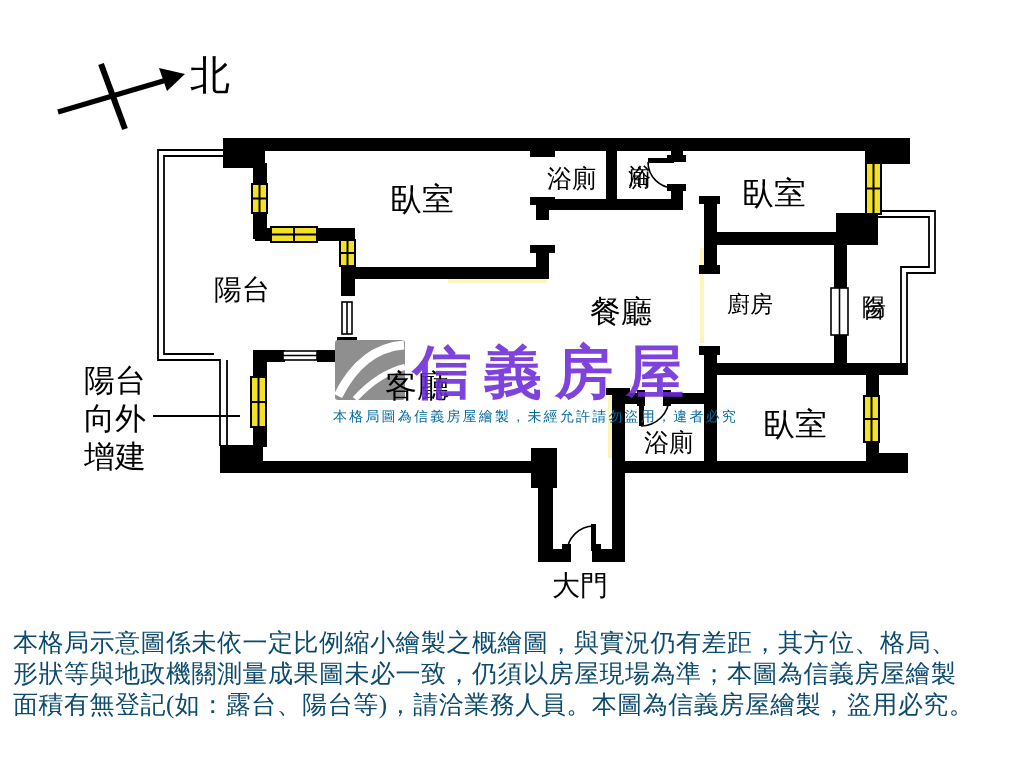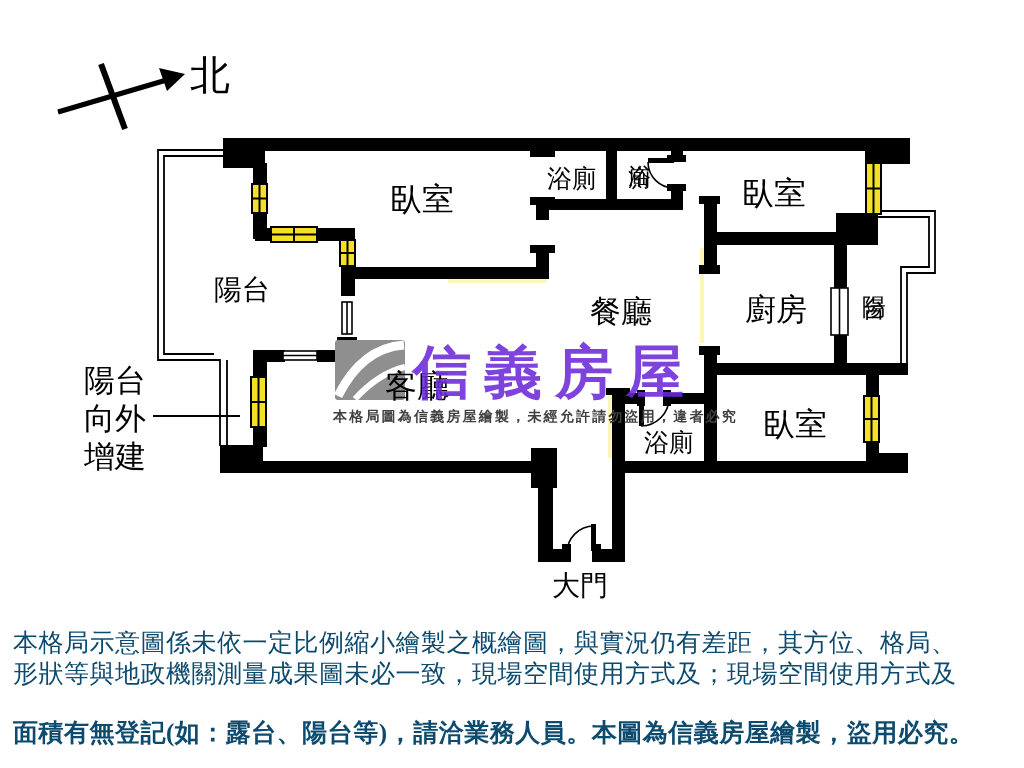--- a/index.html
+++ b/index.html
@@ -4,34 +4,34 @@
 <style>
   html,body{margin:0;padding:0;background:#ffffff;}
   #stage{position:relative;width:1024px;height:768px;background:#ffffff;overflow:hidden;
          font-family:"Liberation Serif","DejaVu Serif",serif;}
   #plan-svg{position:absolute;left:0;top:0;}
   .lbl{position:absolute;color:#000;text-align:center;white-space:nowrap;
        font-family:"Liberation Serif","DejaVu Serif",serif;}
   .vert{writing-mode:vertical-rl;text-orientation:upright;white-space:normal;}
   #wm-brand{position:absolute;left:413px;top:334px;font-size:58px;font-weight:bold;
             color:#6d28d9;letter-spacing:13px;opacity:.88;}
-  #wm-note{position:absolute;left:333px;top:408px;font-size:14px;color:#404040;
-           letter-spacing:2.2px;font-weight:bold;}
+  #wm-note{position:absolute;left:333px;top:408px;font-size:14px;color:#0369a1;
+           letter-spacing:2.2px;}
   #annot{position:absolute;left:84px;top:362px;font-size:31px;line-height:38px;color:#000;}
   .disc{position:absolute;left:13px;width:1004px;font-size:25px;color:#0c4a6e;
         letter-spacing:0.5px;}
-  #disc1{top:626px;} #disc2{top:657px;} #disc3{top:716px;font-weight:bold;}
+  #disc1{top:626px;} #disc2{top:657px;} #disc3{top:688px;}
   #north-label{left:190px;top:48px;font-size:40px;}
   #lbl-bedroom1{left:372px;top:178px;width:100px;font-size:32px;}
   #lbl-bath1{left:537px;top:162px;width:70px;font-size:25px;}
   #lbl-bath2{left:625px;top:146px;width:28px;font-size:23px;line-height:27px;}
   #lbl-bedroom2{left:724px;top:172px;width:100px;font-size:32px;}
   #lbl-balcony-left{left:192px;top:271px;width:100px;font-size:28px;}
   #lbl-dining{left:571px;top:291px;width:100px;font-size:31px;}
-  #lbl-kitchen{left:726px;top:289px;width:100px;font-size:31px;}
+  #lbl-kitchen{left:700px;top:289px;width:100px;font-size:23px;}
   #lbl-balcony-right{left:858px;top:277px;width:30px;font-size:24px;line-height:28px;}
   #lbl-living{left:367px;top:365px;width:100px;font-size:32px;font-family:Liberation Serif, serif;}
   #lbl-bath3{left:634px;top:426px;width:70px;font-size:25px;}
   #lbl-bedroom3{left:745px;top:403px;width:100px;font-size:32px;}
   #lbl-entrance{left:530px;top:567px;width:100px;font-size:28px;}
 </style>
 </head>
 <body>
 
 <div id="stage">
@@ -217,16 +217,16 @@
   <div id="annot">
     <div>陽台</div>
     <div>向外</div>
     <div>增建</div>
   </div>
 
   <div id="wm-brand">信義房屋</div>
   <div id="wm-note">本格局圖為信義房屋繪製，未經允許請勿盜用，違者必究</div>
 
   <div class="disc" id="disc1">本格局示意圖係未依一定比例縮小繪製之概繪圖，與實況仍有差距，其方位、格局、</div>
-  <div class="disc" id="disc2">形狀等與地政機關測量成果圖未必一致，現場空間使用方式及；現場空間使用方式及</div>
+  <div class="disc" id="disc2">形狀等與地政機關測量成果圖未必一致，仍須以房屋現場為準；本圖為信義房屋繪製</div>
   <div class="disc" id="disc3">面積有無登記(如：露台、陽台等)，請洽業務人員。本圖為信義房屋繪製，盜用必究。</div>
 
 </div>
 
 </body></html>

